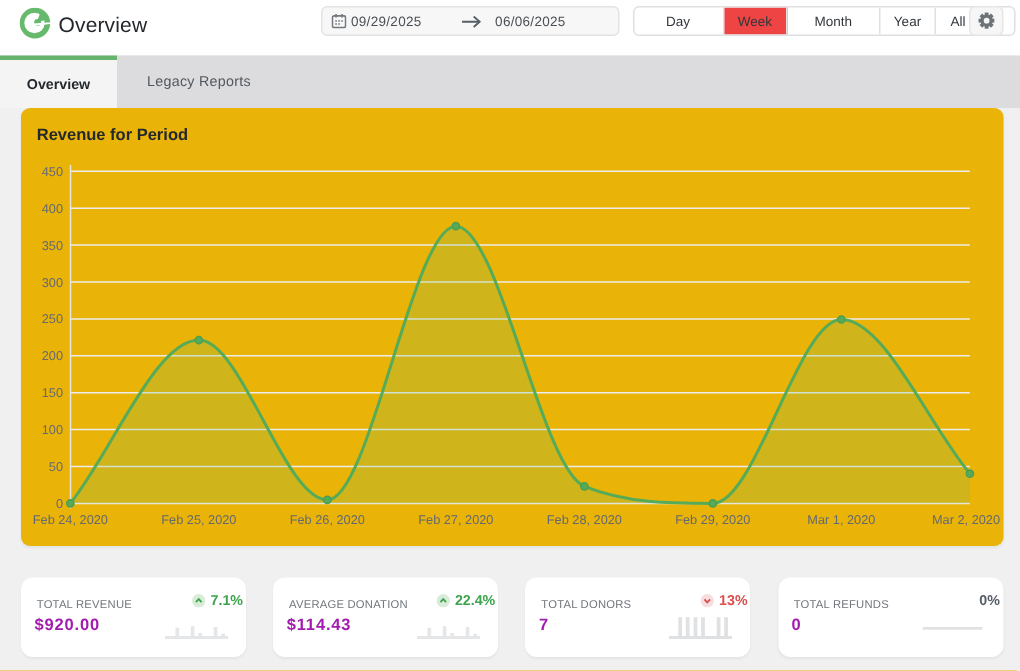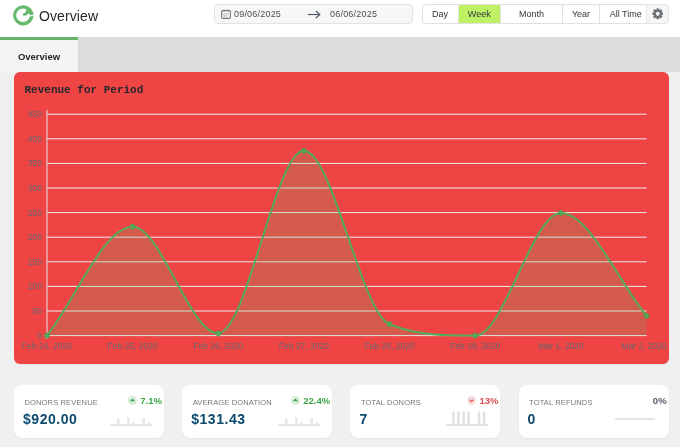--- a/index.html
+++ b/index.html
@@ -9,30 +9,30 @@
 .logo { position:absolute; left:12.5px; top:4.7px; }
 .title { position:absolute; left:39px; top:7.5px; font-size:14px; font-weight:400; color:#23282d; letter-spacing:.1px; }
 .datectl { position:absolute; left:213.5px; top:4px; width:199px; height:20px; background:#f7f7f7; border:1px solid #e3e3e3; border-radius:4px; display:flex; align-items:center; font-size:9px; color:#4a5056; }
 .datectl .cal { margin-left:6px; }
 .datectl .d1 { margin-left:3.5px; letter-spacing:.2px; }
 .datectl .arr { margin-left:27px; }
 .datectl .d2 { margin-left:9px; letter-spacing:.2px; }
 .btngroup { position:absolute; left:421.5px; top:4px; height:20px; display:flex; background:#fff; border:1px solid #e0e0e0; border-radius:4px; overflow:hidden; }
 .btngroup .seg { font-size:9px; color:#32373c; display:flex; align-items:center; justify-content:center; border-right:1px solid #e0e0e0; }
 .btngroup .seg:last-child { border-right:none; }
-.btngroup .sel { background:#bef264; }
+.btngroup .sel { background:#ef4444; }
 .gearbtn { position:absolute; left:646px; top:4px; width:22.5px; height:20px; background:#f6f6f6; border:1px solid #e5e5e5; border-radius:4px; display:flex; align-items:center; justify-content:center; }
 .tabs { position:absolute; left:0; top:37px; width:680px; height:35px; background:#dcdcde; }
 .tab-active { position:absolute; left:0; top:0; width:78px; height:35px; background:#f4f4f5; border-top:3px solid #68b36c; display:flex; align-items:center; justify-content:center; font-size:9.5px; font-weight:700; color:#23282d; }
 .tab-other { position:absolute; left:98px; top:0; height:35px; display:flex; align-items:center; font-size:9.5px; font-weight:400; color:#50575e; letter-spacing:.2px; }
-.chartcard { position:absolute; left:14px; top:72px; width:654.5px; height:291.5px; background:#ef4444; border-radius:6px; box-shadow:0 1px 2px rgba(0,0,0,.06);font-family:Liberation Mono, monospace; }
+.chartcard { position:absolute; left:14px; top:72px; width:654.5px; height:291.5px; background:#eab308; border-radius:6px; box-shadow:0 1px 2px rgba(0,0,0,.06); }
 .charttitle { position:absolute; left:10.5px; top:11.5px; font-size:11px; font-weight:700; color:#23282d; }
 .card { position:absolute; top:384.5px; width:150px; height:53px; background:#fff; border-radius:8px; box-shadow:0 1px 2px rgba(0,0,0,.05); }
 .card .lbl { position:absolute; left:10.5px; top:13.5px; font-size:7.5px; font-weight:400; color:#71767c; letter-spacing:.15px; }
-.card .val { position:absolute; left:9px; top:26.5px; font-size:14px; font-weight:700; color:#0c4a6e; letter-spacing:.55px; }
+.card .val { position:absolute; left:9px; top:26.5px; font-size:11px; font-weight:700; color:#a21caf; letter-spacing:.55px; }
 .card .pct { position:absolute; top:10.5px; right:2px; font-size:9.5px; font-weight:700; display:flex; align-items:center; }
 .card .pct svg { margin-right:3px; }
 .green { color:#3ba44c; }
 .red { color:#d94f4f; }
 .grey { color:#555d66; }
 .card .spark { position:absolute; right:12px; top:0; }
 </style>
 </head>
 <body>
 <div class="header">
@@ -48,29 +48,29 @@
     <svg class="cal" width="10" height="10" viewBox="0 0 10 10">
         <rect x="0.6" y="1.6" width="8.8" height="7.8" rx="1.1" fill="none" stroke="#73787e" stroke-width="1.1"></rect>
         <line x1="3" y1="0.4" x2="3" y2="2.6" stroke="#73787e" stroke-width="1.1"></line>
         <line x1="7" y1="0.4" x2="7" y2="2.6" stroke="#73787e" stroke-width="1.1"></line>
         <line x1="2.5" y1="5" x2="3.6" y2="5" stroke="#73787e" stroke-width="1"></line>
         <line x1="4.5" y1="5" x2="5.6" y2="5" stroke="#73787e" stroke-width="1"></line>
         <line x1="6.5" y1="5" x2="7.6" y2="5" stroke="#73787e" stroke-width="1"></line>
         <line x1="2.5" y1="7" x2="3.6" y2="7" stroke="#73787e" stroke-width="1"></line>
         <line x1="4.5" y1="7" x2="5.6" y2="7" stroke="#73787e" stroke-width="1"></line>
       </svg>
-    <span class="d1">09/06/2025</span>
+    <span class="d1">09/29/2025</span>
     <svg class="arr" width="13" height="9" viewBox="0 0 13 9">
         <line x1="0" y1="4.5" x2="11.6" y2="4.5" stroke="#555d66" stroke-width="1.2"></line>
         <polyline points="7.8,1 11.8,4.5 7.8,8" fill="none" stroke="#555d66" stroke-width="1.2"></polyline>
       </svg>
     <span class="d2">06/06/2025</span>
   </div>
   <div class="btngroup">
-    <div class="seg" style="width:36px;">Day</div>
+    <div class="seg" style="width:60px;">Day</div>
     <div class="seg sel" style="width:42.5px;">Week</div>
     <div class="seg" style="width:62px;">Month</div>
     <div class="seg" style="width:37px;">Year</div>
     <div class="seg" style="width:51.5px;">All Time</div>
   </div>
   <div class="gearbtn">
     <svg width="11.5" height="11.5" viewBox="-6 -6 12 12">
         <g fill="#6d7277">
           <rect x="-1.35" y="-5.6" width="2.7" height="2.6" transform="rotate(0 0 0)"></rect>
           <rect x="-1.35" y="-5.6" width="2.7" height="2.6" transform="rotate(45 0 0)"></rect>
@@ -81,20 +81,21 @@
           <rect x="-1.35" y="-5.6" width="2.7" height="2.6" transform="rotate(270 0 0)"></rect>
           <rect x="-1.35" y="-5.6" width="2.7" height="2.6" transform="rotate(315 0 0)"></rect>
           <circle cx="0" cy="0" r="4.3"></circle>
         </g>
         <circle cx="0" cy="0" r="2" fill="#f6f6f6"></circle>
       </svg>
   </div>
 </div>
 <div class="tabs">
   <div class="tab-active">Overview</div>
+  <div class="tab-other">Legacy Reports</div>
 </div>
 <div class="chartcard">
   <div class="charttitle">Revenue for Period</div>
 </div>
 <svg style="position:absolute;left:0;top:0;" width="680" height="360" viewBox="0 0 680 360">
   <g stroke="#ececec" stroke-width="1">
     <line x1="47" y1="114.2" x2="646.6" y2="114.2"></line>
     <line x1="47" y1="138.8" x2="646.6" y2="138.8"></line>
     <line x1="47" y1="163.4" x2="646.6" y2="163.4"></line>
     <line x1="47" y1="188.0" x2="646.6" y2="188.0"></line>
@@ -135,42 +136,42 @@
     <text x="132.6" y="349">Feb 25, 2020</text>
     <text x="218.2" y="349">Feb 26, 2020</text>
     <text x="303.9" y="349">Feb 27, 2020</text>
     <text x="389.6" y="349">Feb 28, 2020</text>
     <text x="475.2" y="349">Feb 29, 2020</text>
     <text x="560.9" y="349">Mar 1, 2020</text>
     <text x="644" y="349">Mar 2, 2020</text>
   </g>
 </svg>
 <div class="card" style="left:14px;">
-  <div class="lbl">DONORS REVENUE</div>
+  <div class="lbl">TOTAL REVENUE</div>
   <div class="pct green"><svg width="9" height="9" viewBox="0 0 9 9">
         <circle cx="4.5" cy="4.5" r="4.5" fill="#d9ecd9"></circle>
         <polyline points="2.6,5.4 4.5,3.4 6.4,5.4" fill="none" stroke="#3ba44c" stroke-width="1.2"></polyline>
       </svg>7.1%</div>
   <div class="val">$920.00</div>
   <svg class="spark" width="42" height="53" viewBox="0 0 42 53">
     <rect x="0" y="39" width="42" height="2" fill="#e4e6e8"></rect>
     <rect x="7" y="33.5" width="2.4" height="5.5" fill="#e4e6e8"></rect>
     <rect x="17.2" y="32.5" width="2.4" height="6.5" fill="#e4e6e8"></rect>
     <rect x="22.3" y="37" width="2.4" height="2" fill="#e4e6e8"></rect>
     <rect x="32.5" y="33" width="2.4" height="6" fill="#e4e6e8"></rect>
     <rect x="37.6" y="37.5" width="2.4" height="1.5" fill="#e4e6e8"></rect>
   </svg>
 </div>
 <div class="card" style="left:182.2px;">
   <div class="lbl">AVERAGE DONATION</div>
   <div class="pct green"><svg width="9" height="9" viewBox="0 0 9 9">
         <circle cx="4.5" cy="4.5" r="4.5" fill="#d9ecd9"></circle>
         <polyline points="2.6,5.4 4.5,3.4 6.4,5.4" fill="none" stroke="#3ba44c" stroke-width="1.2"></polyline>
       </svg>22.4%</div>
-  <div class="val">$131.43</div>
+  <div class="val">$114.43</div>
   <svg class="spark" width="42" height="53" viewBox="0 0 42 53">
     <rect x="0" y="39" width="42" height="2" fill="#e4e6e8"></rect>
     <rect x="7" y="33.5" width="2.4" height="5.5" fill="#e4e6e8"></rect>
     <rect x="17.2" y="32.5" width="2.4" height="6.5" fill="#e4e6e8"></rect>
     <rect x="22.3" y="37" width="2.4" height="2" fill="#e4e6e8"></rect>
     <rect x="32.5" y="33" width="2.4" height="6" fill="#e4e6e8"></rect>
     <rect x="37.6" y="37.5" width="2.4" height="1.5" fill="#e4e6e8"></rect>
   </svg>
 </div>
 <div class="card" style="left:350.4px;">

